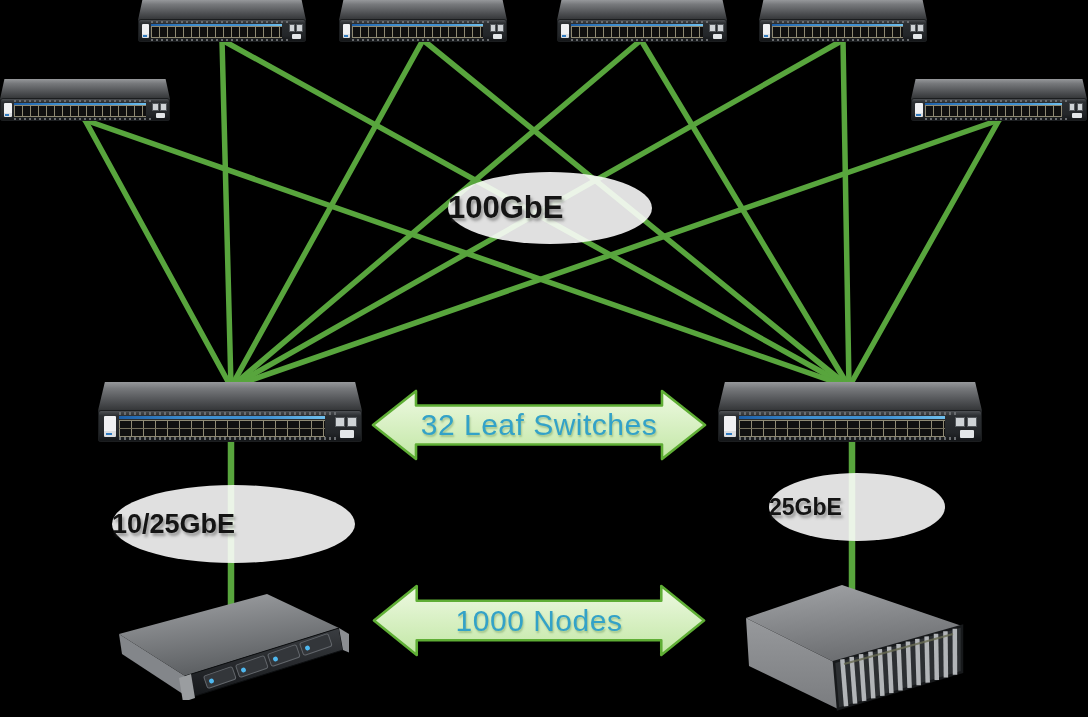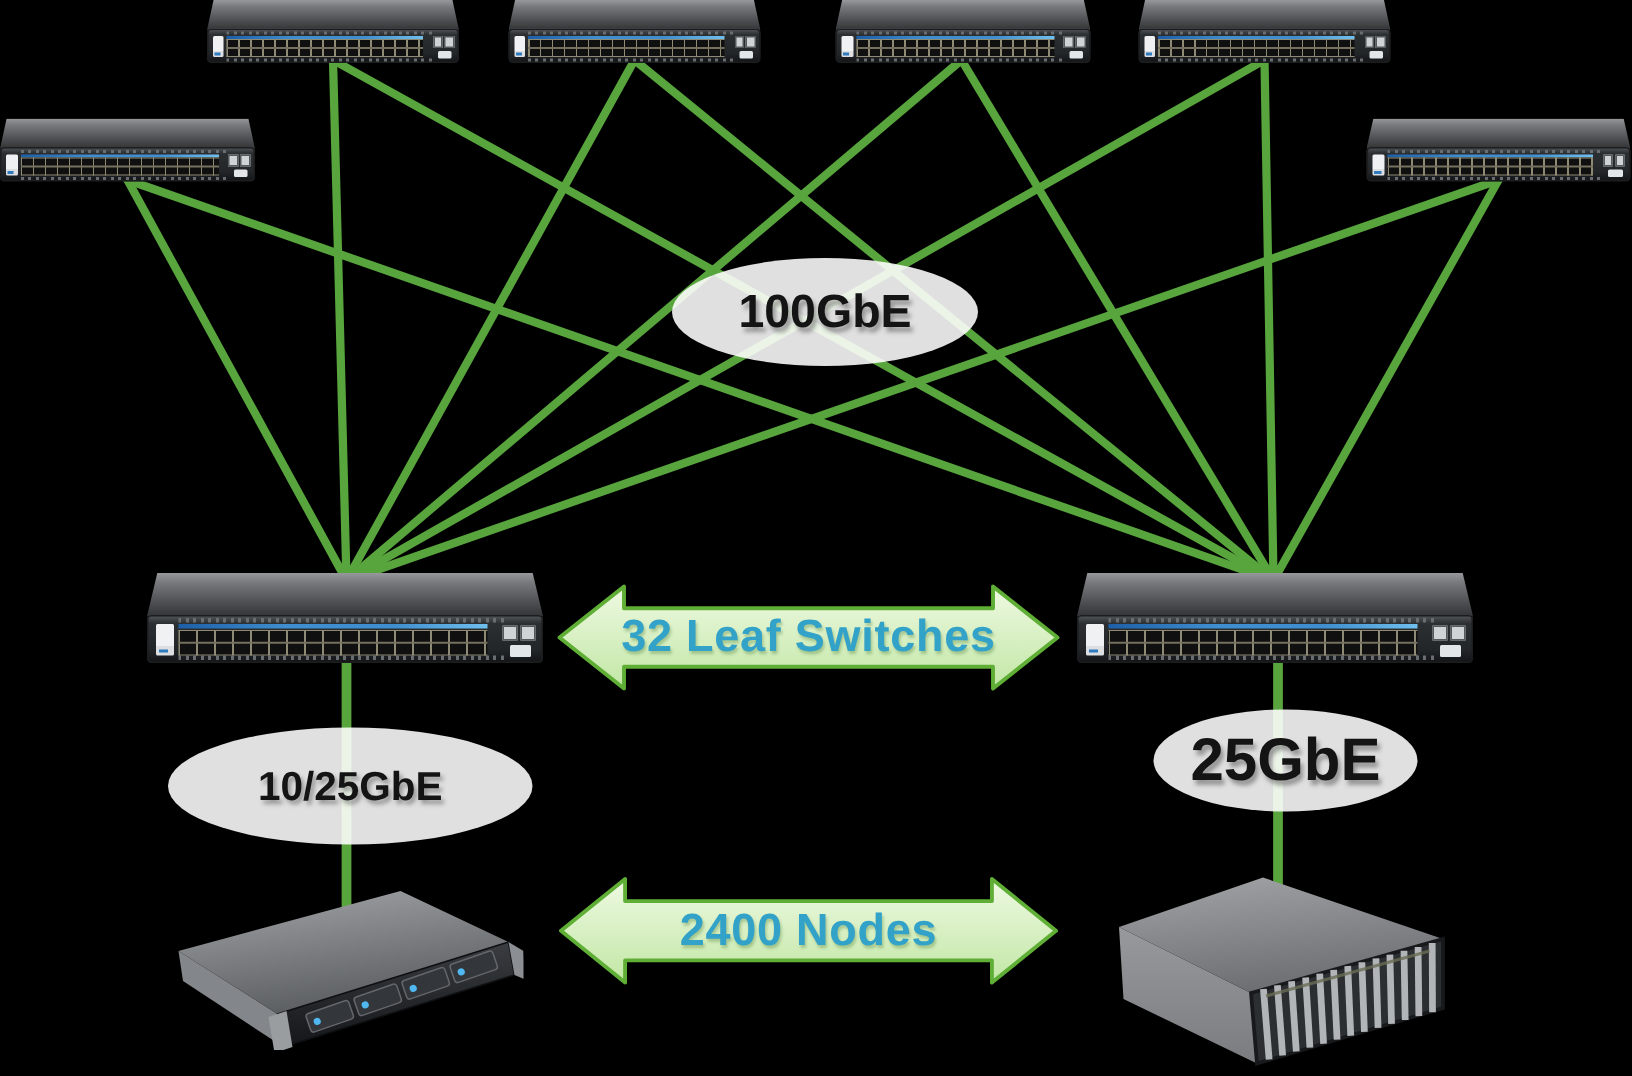--- a/index.html
+++ b/index.html
@@ -39,33 +39,33 @@
     background:linear-gradient(180deg,#f0f1f3 0 70%,#dcdee1 70% 100%);border-radius:1px;}
   .sw-tag::after{content:"";position:absolute;left:15%;bottom:8%;width:55%;height:12%;background:#2f7bc0;}
   .sw-mgmt{position:absolute;right:2%;top:22%;width:8.4%;height:32%;display:flex;gap:10%;}
   .sw-mgmt i{flex:1;background:#cfd3d6;border:1px solid #55595d;box-sizing:border-box;}
   .sw-psu{position:absolute;right:3%;bottom:13%;width:5.4%;height:24%;background:#e3e6e8;border-radius:1px;}
 
   
   .bubble{
     position:absolute;z-index:3;border-radius:50%;
     background:rgba(255,255,255,0.88);
-    display:flex;align-items:center;justify-content:center;
+    display:flex;align-items:center;
     color:var(--bubble-text-black,#111);font-weight:bold;
     text-shadow:2px 3px 3px rgba(90,90,90,0.55);
   }
   #bubble-100{left:448px;top:172px;width:204px;height:72px;font-size:31px;}
   #bubble-1025{left:112px;top:485px;width:243px;height:78px;font-size:27px;}
-  #bubble-25{left:769px;top:473px;width:176px;height:68px;font-size:40px;}
+  #bubble-25{left:769px;top:473px;width:176px;height:68px;font-size:23px;}
 
   
   .arrow{position:absolute;z-index:3;display:flex;align-items:center;justify-content:center;}
   .arrow svg{position:absolute;left:0;top:0;width:100%;height:100%;}
   .arrow-label{
-    position:relative;z-index:1;font-weight:bold;font-size:30px;
+    position:relative;z-index:1;font-weight:normal;font-size:30px;
     color:var(--arrow-text-teal,#33a2c8);
     text-shadow:1px 2px 2px rgba(70,120,50,0.35);
     letter-spacing:0.5px;white-space:nowrap;
   }
   #arrow-leaf{left:370px;top:388px;width:338px;height:74px;}
   #arrow-nodes{left:371px;top:583px;width:336px;height:75px;}
 
   
   .node-img{position:absolute;z-index:2;}
   #server-node{left:113px;top:590px;width:236px;height:110px;}
@@ -235,21 +235,21 @@
         </linearGradient>
       </defs>
       <path d="M3,37 L46,3 L46,17.5 L292,17.5 L292,3 L335,37 L292,71 L292,56.5 L46,56.5 L46,71 Z" fill="url(#agrad)" stroke="var(--arrow-border-green,#5fae35)" stroke-width="2.6" stroke-linejoin="round"></path>
     </svg>
     <span class="arrow-label">32 Leaf Switches</span>
   </div>
   <div class="arrow" id="arrow-nodes">
     <svg viewBox="0 0 338 74" preserveAspectRatio="none">
       <path d="M3,37 L46,3 L46,17.5 L292,17.5 L292,3 L335,37 L292,71 L292,56.5 L46,56.5 L46,71 Z" fill="url(#agrad)" stroke="var(--arrow-border-green,#5fae35)" stroke-width="2.6" stroke-linejoin="round"></path>
     </svg>
-    <span class="arrow-label">2400 Nodes</span>
+    <span class="arrow-label">1000 Nodes</span>
   </div>
 
   <svg class="node-img" id="server-node" viewBox="0 0 236 110">
     <defs>
       <linearGradient id="srvTop" x1="0" y1="0" x2="0.35" y2="1">
         <stop offset="0" stop-color="#a3a5a8"></stop>
           <stop offset="1" stop-color="#5b5e61"></stop>
       </linearGradient>
       <linearGradient id="srvFront" x1="0" y1="0" x2="0" y2="1">
         <stop offset="0" stop-color="#3a3d41"></stop>

